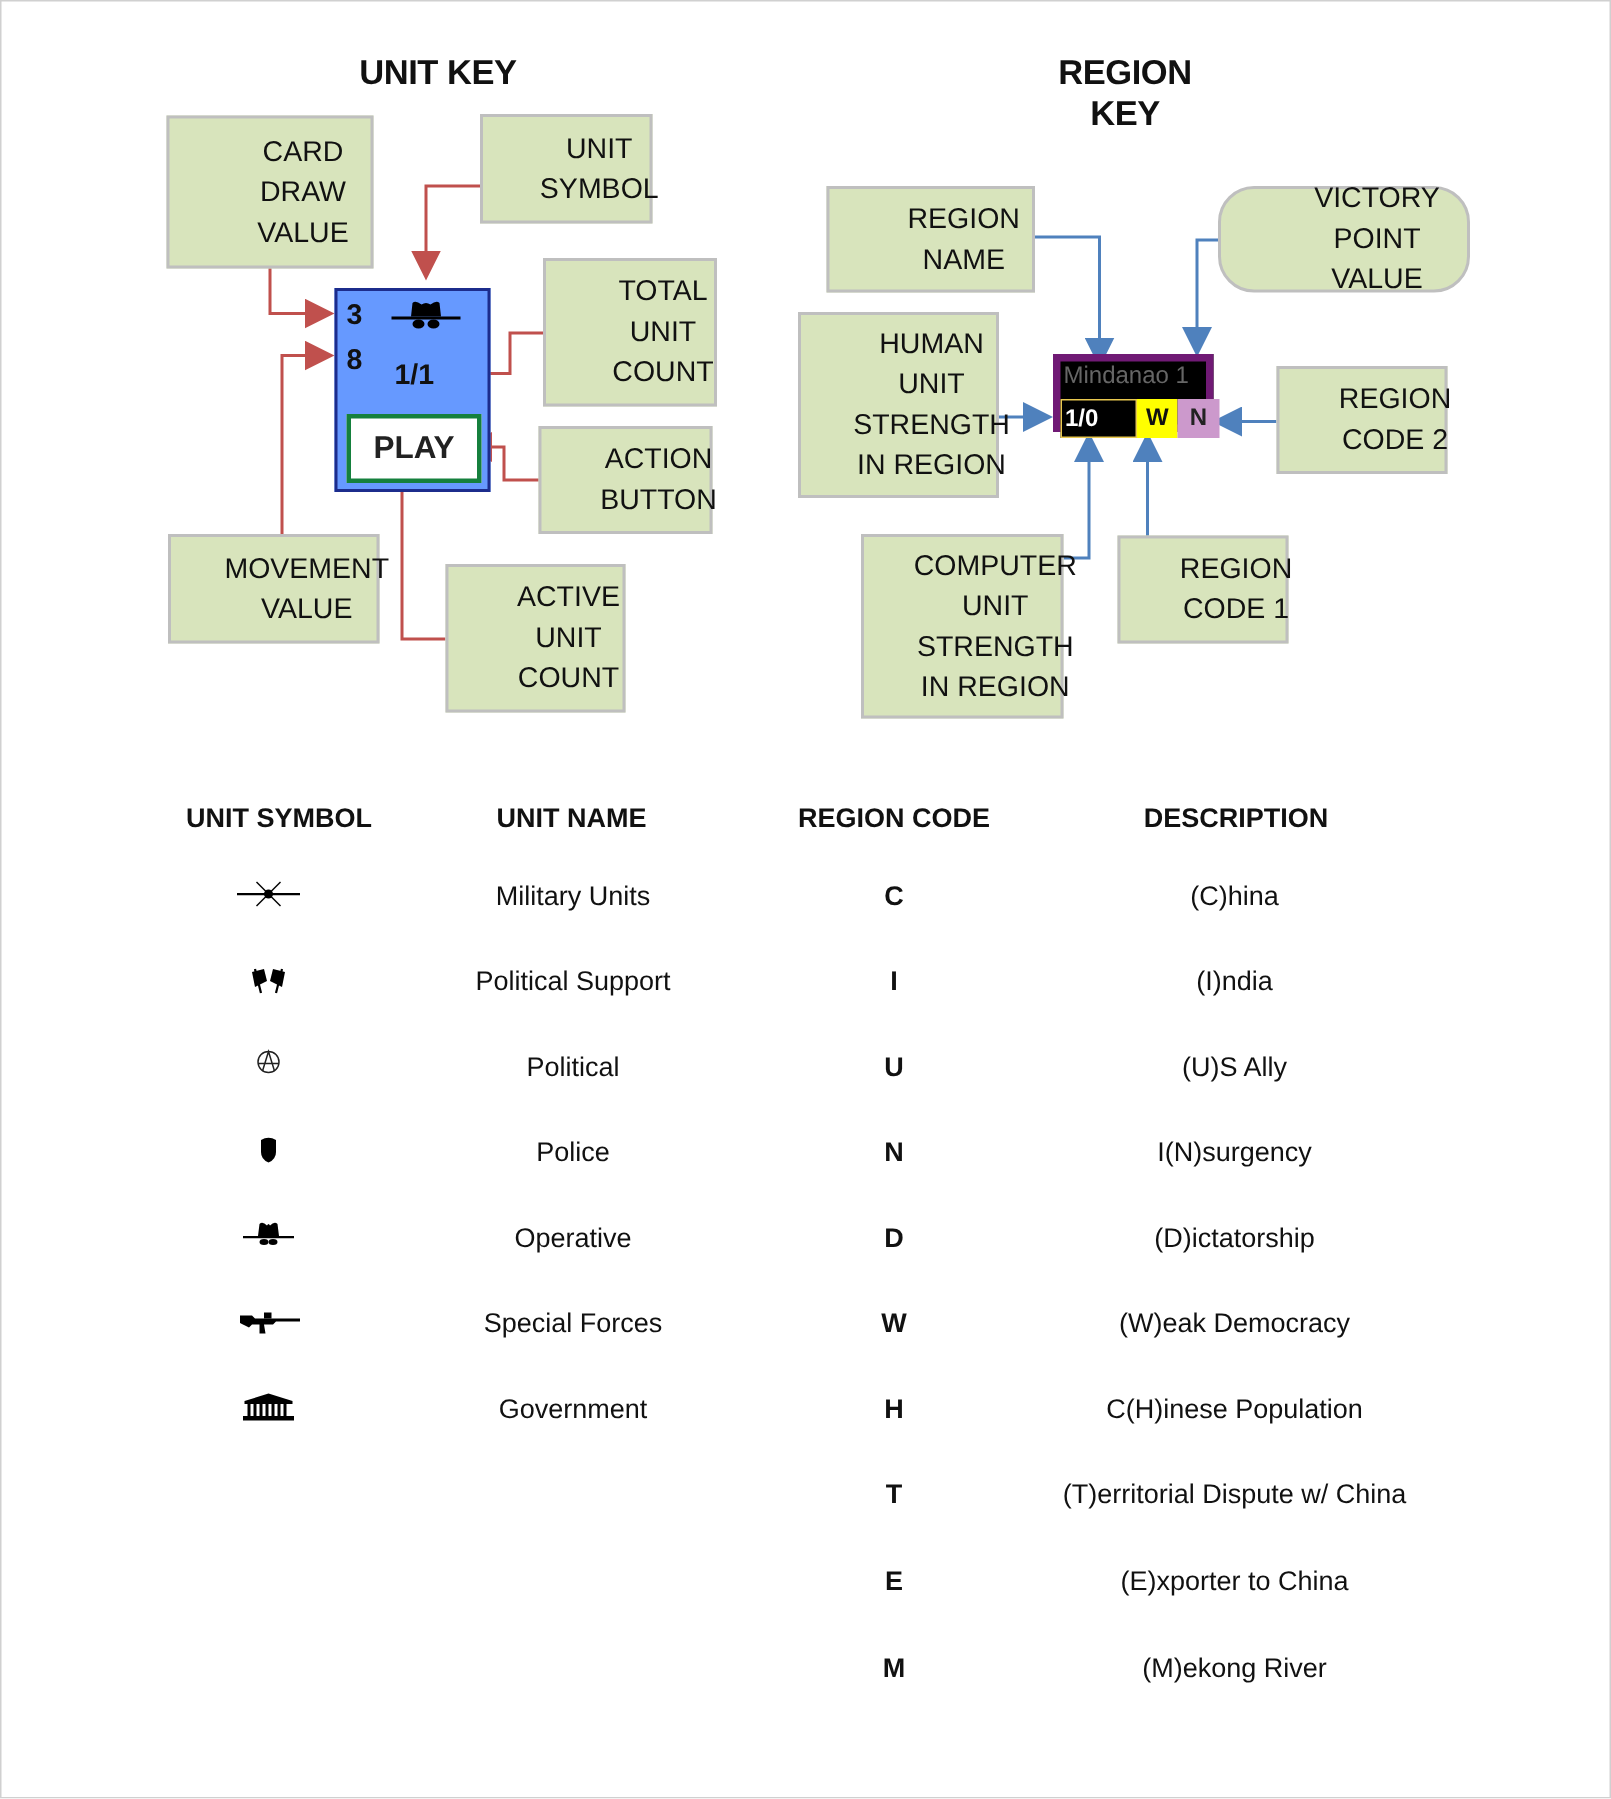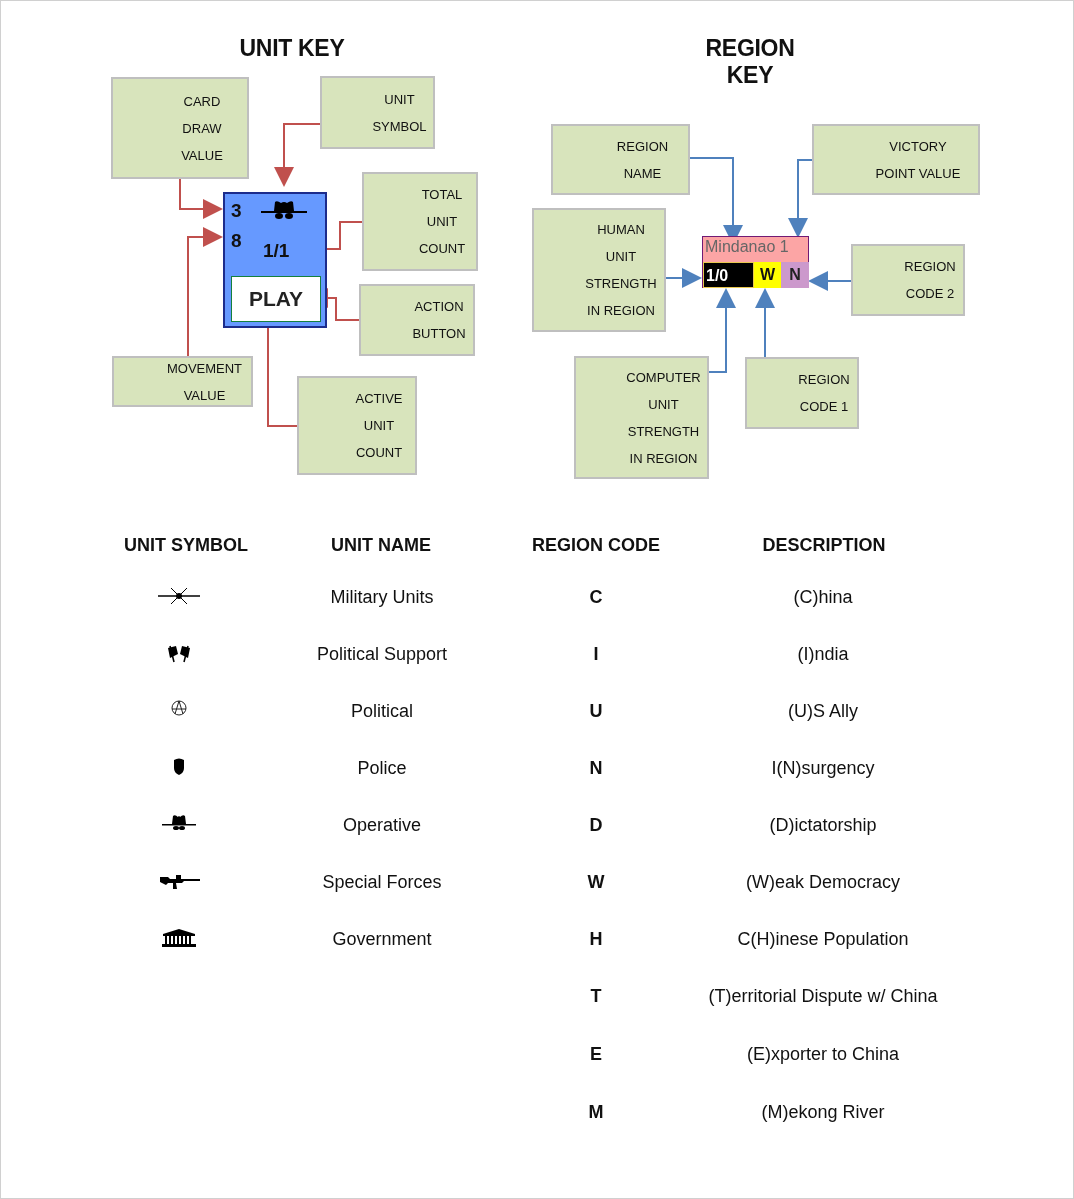--- a/index.html
+++ b/index.html
@@ -1,24 +1,24 @@
 <!DOCTYPE html>
 <html><head>
 <meta charset="utf-8">
 <style>
   html,body{margin:0;padding:0;background:#fff;}
   body{width:1074px;height:1199px;position:relative;overflow:hidden;font-family:"Liberation Sans",sans-serif;color:#111;}
   .frame{position:absolute;left:0;top:0;width:1072px;height:1197px;border:1px solid #d0d0d0;}
   .h{position:absolute;font-weight:bold;font-size:23px;text-align:center;letter-spacing:-0.3px;}
-  .box{position:absolute;background:#d8e4bc;border:2px solid #bfbfbf;box-sizing:border-box;display:flex;align-items:center;justify-content:center;text-align:center;font-size:13px;line-height:27px;color:#111;white-space:pre-line;padding-left:44px;}
+  .box{position:absolute;background:#d8e4bc;border:2px solid #bfbfbf;box-sizing:border-box;display:flex;align-items:center;justify-content:center;text-align:center;font-size:19px;line-height:27px;color:#111;white-space:pre-line;padding-left:44px;}
   svg.arrows{position:absolute;left:0;top:0;}
   .card{position:absolute;left:223px;top:192px;width:104px;height:136px;background:#6699ff;border:2px solid #1c2c8c;box-sizing:border-box;}
   .card .n{position:absolute;font-weight:bold;font-size:19px;color:#111;}
-  .card .play{position:absolute;left:6px;top:82px;width:90px;height:46px;background:#fff;border:1px solid #15803d;box-sizing:border-box;display:flex;align-items:center;justify-content:center;font-size:21px;font-weight:bold;color:#222;}
-  .region{position:absolute;left:702px;top:236px;width:107px;height:52px;border:1px solid #701a75;box-sizing:border-box;background:#fca5a5;}
+  .card .play{position:absolute;left:6px;top:82px;width:90px;height:46px;background:#fff;border:3px solid #15803d;box-sizing:border-box;display:flex;align-items:center;justify-content:center;font-size:21px;font-weight:bold;color:#222;}
+  .region{position:absolute;left:702px;top:236px;width:107px;height:52px;border:5px solid #701a75;box-sizing:border-box;background:#000000;}
   .region .name{position:absolute;left:2px;top:1px;font-size:16px;color:#666;}
   .region .str{position:absolute;left:0;top:25px;width:51px;height:26px;background:#000;color:#fff;font-weight:bold;font-size:16px;padding-left:2px;box-sizing:border-box;line-height:26px;border:1px solid #e8c850;}
   .region .c1{position:absolute;left:51px;top:25px;width:27px;height:26px;background:#ffff00;font-weight:bold;font-size:16px;text-align:center;line-height:26px;}
   .region .c2{position:absolute;left:78px;top:25px;width:28px;height:26px;background:#cc99cc;font-weight:bold;font-size:16px;text-align:center;line-height:26px;color:#222;}
   .th{position:absolute;top:535px;font-weight:bold;font-size:18px;text-align:center;}
   .cell{position:absolute;font-size:18px;text-align:center;height:24px;line-height:24px;}
   .code{font-weight:bold;}
   .ico{position:absolute;width:50px;height:24px;}
 </style>
 </head>
@@ -58,42 +58,42 @@
 <div class="box" style="left:111px;top:77px;width:138px;height:102px;">CARD
 DRAW
 VALUE</div>
 <div class="box" style="left:320px;top:76px;width:115px;height:73px;">UNIT
 SYMBOL</div>
 <div class="box" style="left:362px;top:172px;width:116px;height:99px;">TOTAL
 UNIT
 COUNT</div>
 <div class="box" style="left:359px;top:284px;width:116px;height:72px;">ACTION
 BUTTON</div>
-<div class="box" style="left:112px;top:356px;width:141px;height:51px;">MOVEMENT
+<div class="box" style="left:112px;top:356px;width:141px;height:73px;">MOVEMENT
 VALUE</div>
 <div class="box" style="left:297px;top:376px;width:120px;height:99px;">ACTIVE
 UNIT
 COUNT</div>
 
 <div class="card">
   <span class="n" style="left:6px;top:6px;">3</span>
   <span class="n" style="left:6px;top:36px;">8</span>
   <svg style="position:absolute;left:34px;top:6px;" width="50" height="22" viewBox="0 0 50 22">
     <path d="M16,2 Q18,0 22,3 Q25,1 28,3 Q32,0 34,2 L35,11 L15,11 Z" fill="#000"></path>
     <rect x="2" y="11" width="46" height="2" fill="#000"></rect>
     <ellipse cx="20" cy="16" rx="4" ry="3" fill="#000"></ellipse>
       <ellipse cx="30" cy="16" rx="4" ry="3" fill="#000"></ellipse>
   </svg>
   <span class="n" style="left:38px;top:46px;">1/1</span>
   <div class="play">PLAY</div>
 </div>
 
 <div class="box" style="left:551px;top:124px;width:139px;height:71px;">REGION
 NAME</div>
-<div class="box" style="left:812px;top:124px;width:168px;height:71px;">VICTORY
+<div class="box" style="left:812px;top:124px;width:168px;height:71px;border-radius:24px;">VICTORY
 POINT VALUE</div>
 <div class="box" style="left:532px;top:208px;width:134px;height:124px;">HUMAN
 UNIT
 STRENGTH
 IN REGION</div>
 <div class="box" style="left:851px;top:244px;width:114px;height:72px;">REGION
 CODE 2</div>
 <div class="box" style="left:574px;top:356px;width:135px;height:123px;">COMPUTER
 UNIT
 STRENGTH

